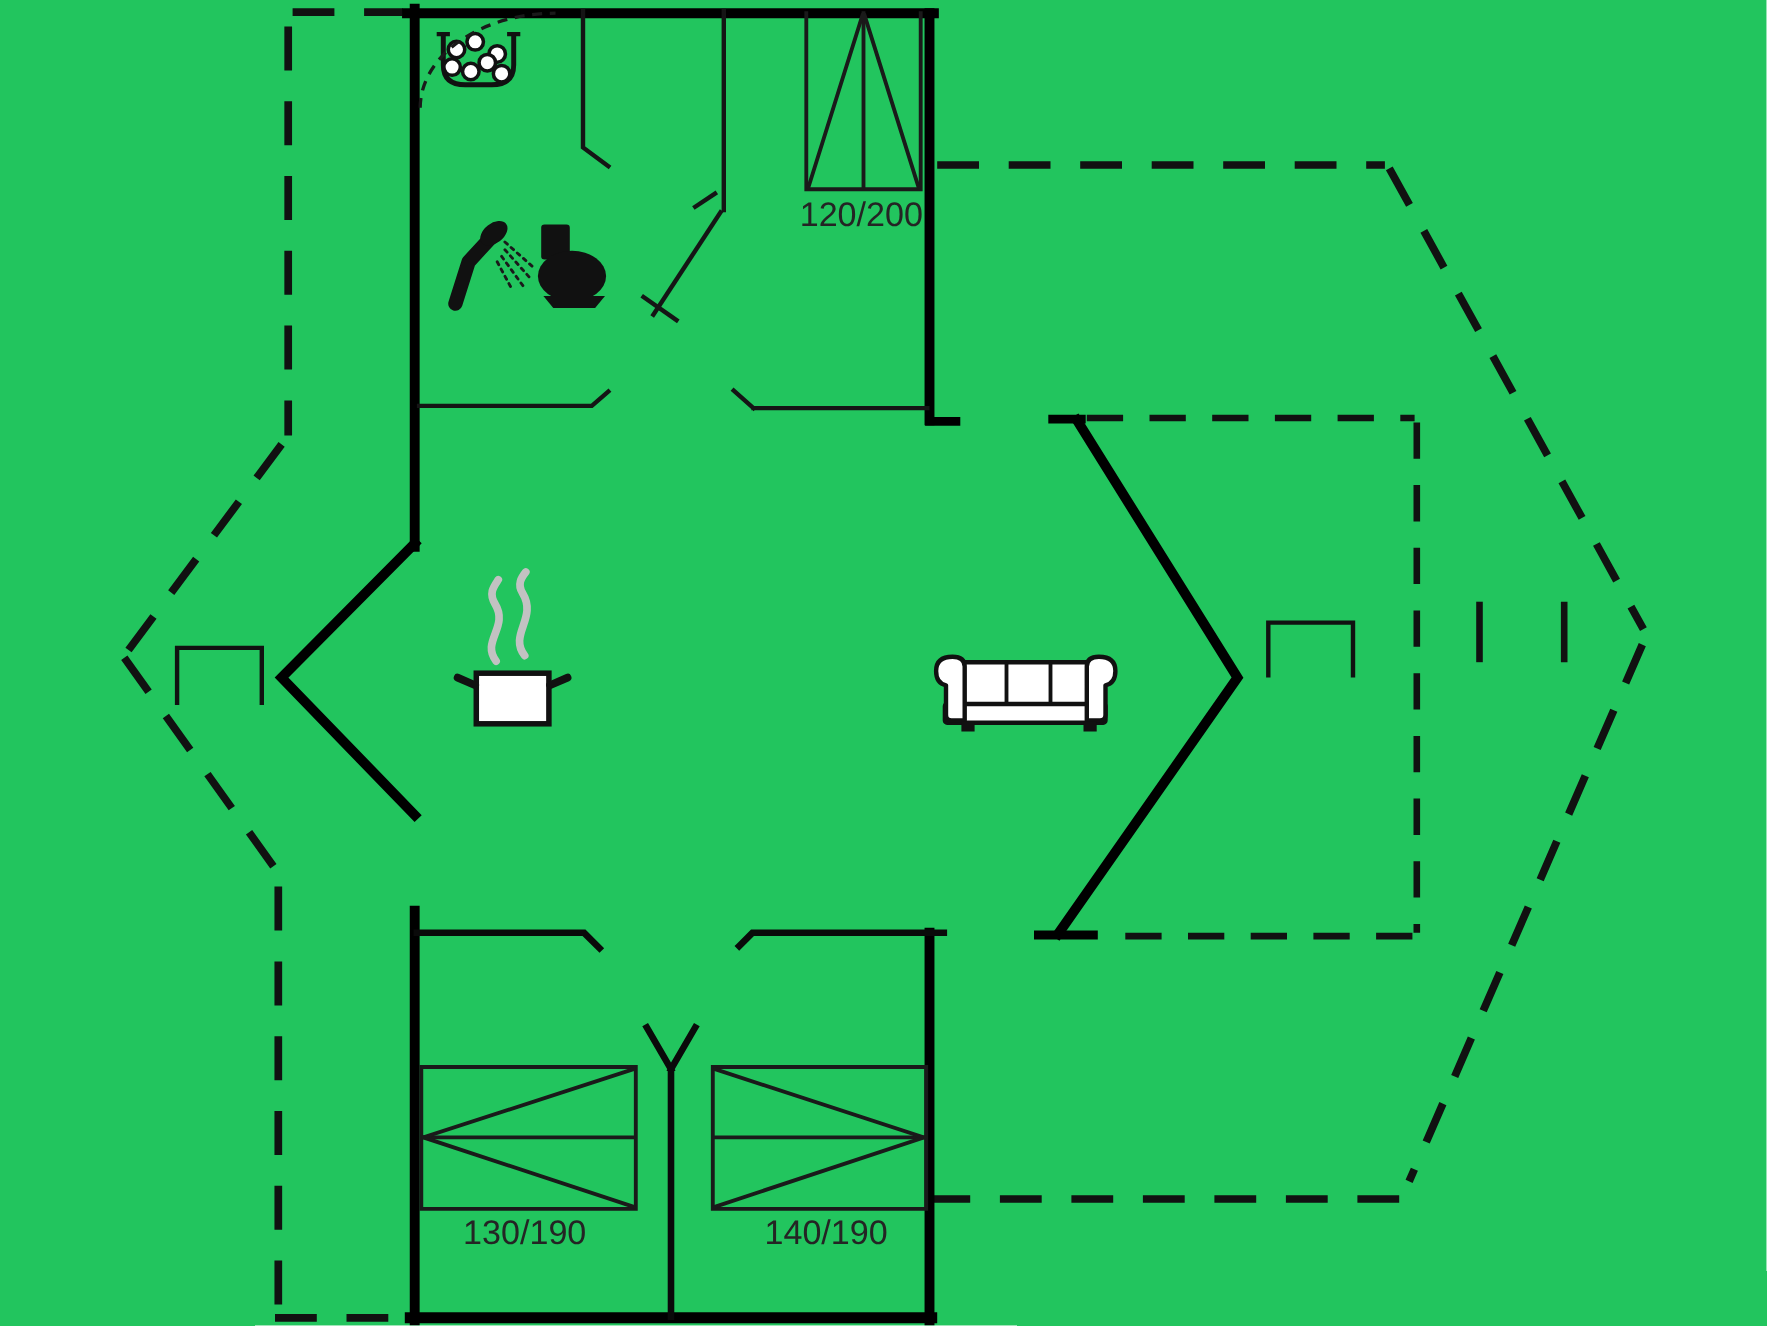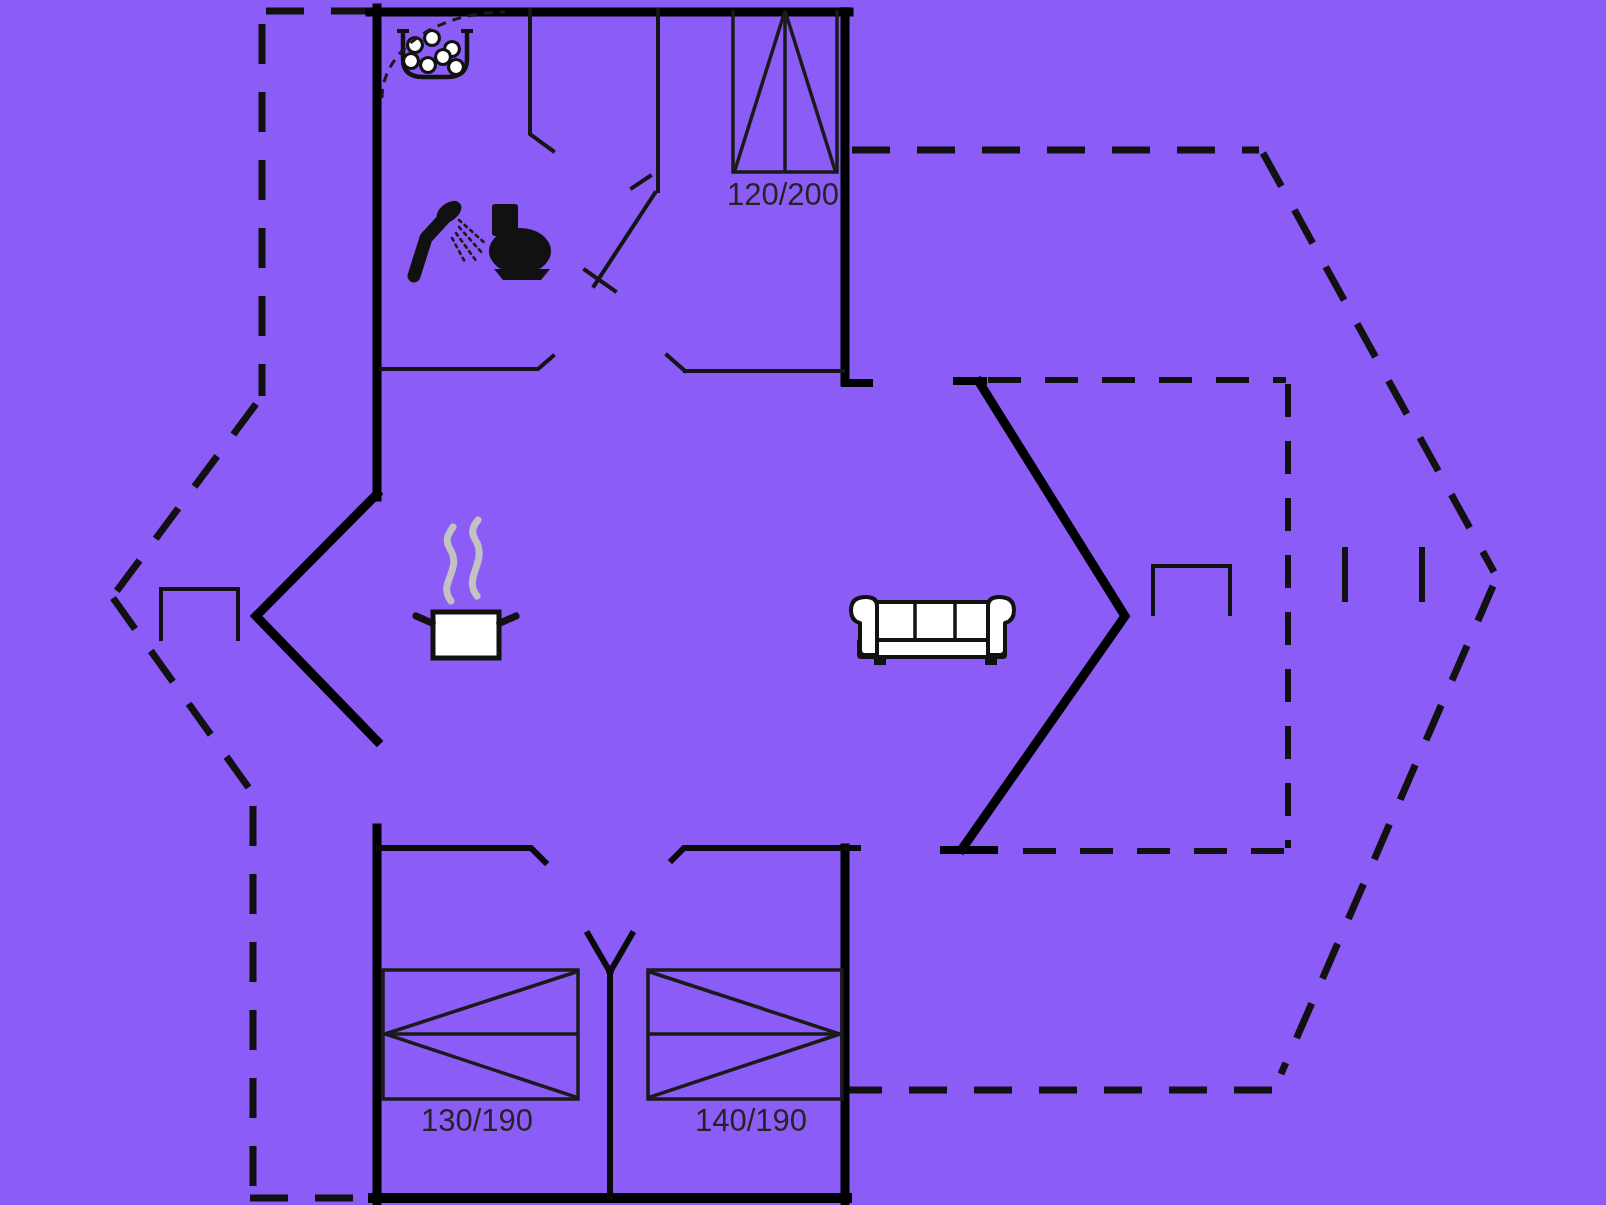--- a/index.html
+++ b/index.html
@@ -1,19 +1,19 @@
 <!DOCTYPE html>
 <html><head>
 <meta charset="utf-8">
 <style>
   html,body{margin:0;padding:0;background:#ffffff;}
   .stage{
     position:relative;
     width:1606px;height:1205px;
-    background:#8b5cf6;
+    background:#22c55e;
     font-family:"Liberation Sans", sans-serif;
     overflow:hidden;
   }
   svg{display:block;}
   
   .wall      {stroke:#000000;stroke-width:9;fill:none;stroke-linecap:square;stroke-linejoin:miter;}
   .wall8     {stroke:#000000;stroke-width:8;fill:none;stroke-linecap:square;}
   .wall6     {stroke:#0a0a0a;stroke-width:6;fill:none;stroke-linecap:square;stroke-linejoin:miter;}
   .wall10    {stroke:#000000;stroke-width:10;fill:none;stroke-linecap:square;}
   .thin      {stroke:#151515;stroke-width:4;fill:none;stroke-linecap:square;}

